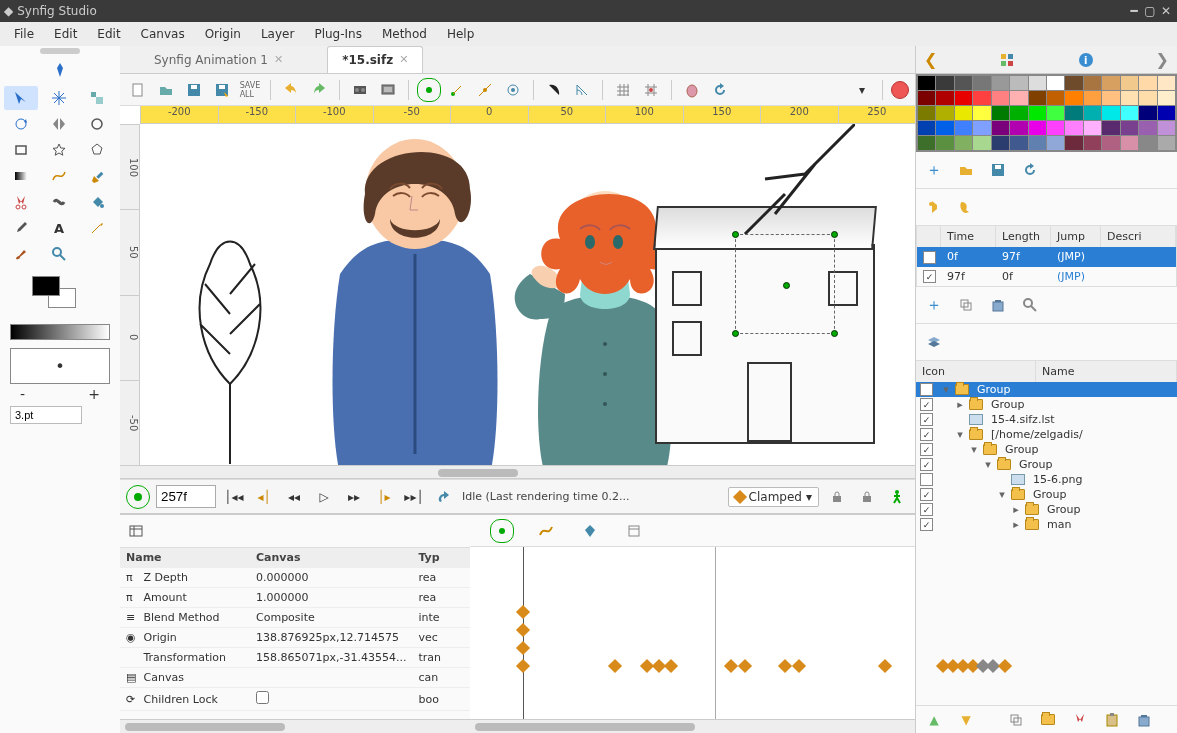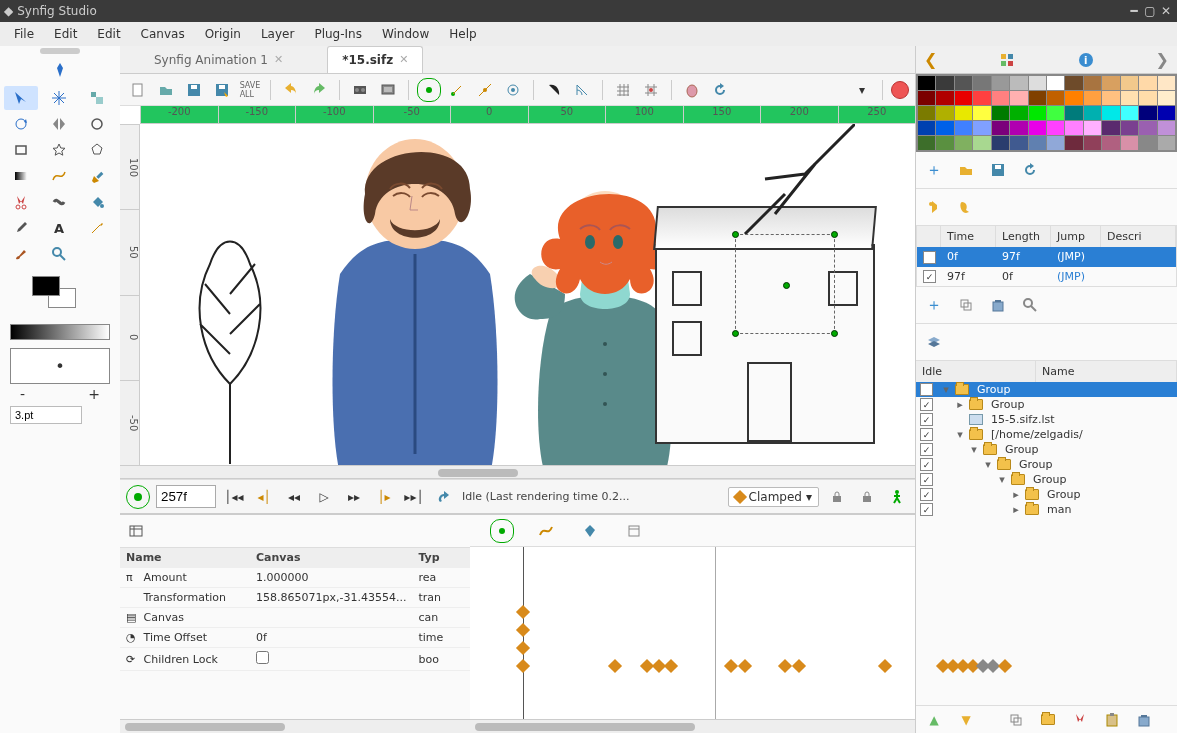--- a/index.html
+++ b/index.html
@@ -24,21 +24,21 @@
   .center-panel { flex:1; display:flex; flex-direction:column; background:#f4f4f4; }
   .tabs { display:flex; height:28px; align-items:flex-end; border-bottom:1px solid #ccc; background:#f0f0f0; }
   .tab { padding: 6px 14px; border-top-left-radius:3px; border-top-right-radius:3px; display:flex; align-items:flex-start; gap:4px; }
   .tab.inactive { color:#666; }
   .tab.active { background:#fff; border:1px solid #ccc; border-bottom:none; font-weight:bold; }
   .close-x { color:#aaa; font-size:11px; margin-left:2px; }
   .toolbar { display:flex; align-items:center; height:32px; padding:0 6px; gap:4px; background:#f6f6f6; border-bottom:1px solid #ddd; }
   .tbtn { width:24px; height:24px; display:flex; align-items:center; justify-content:center; border-radius:2px; }
   .sep { width:1px; height:20px; background:#ccc; margin:0 4px; }
   .canvas-wrap { flex:1; position:relative; background:#fff; overflow:hidden; }
-  .ruler-h { position:absolute; top:0; left:20px; right:0; height:18px; background:#22c55e; border-bottom:1px solid #ccc; display:flex;justify-content:center; }
+  .ruler-h { position:absolute; top:0; left:20px; right:0; height:18px; background:#fde047; border-bottom:1px solid #ccc; display:flex;justify-content:center; }
   .ruler-h .tick { flex:1; text-align:center; font-size:10px; color:#555; border-left:1px solid #ccc; }
   .ruler-v { position:absolute; top:18px; left:0; width:20px; bottom:0; background:#f0f0f0; border-right:1px solid #ccc; display:flex; flex-direction:column; }
   .ruler-v .tick { flex:1; writing-mode:vertical-rl; text-align:center; font-size:10px; color:#555; border-top:1px solid #ccc; }
   .canvas { position:absolute; top:18px; left:20px; right:0; bottom:0; background:#fff; }
   .canvas-scene { position:absolute; inset:0; }
   
   .tree { position:absolute; left:30px; top:80px; width:120px; height:260px; }
   .man { position:absolute; left:170px; top:10px; width:210px; height:340px; }
   .woman { position:absolute; left:370px; top:40px; width:190px; height:310px; }
   .house { position:absolute; right:40px; top:120px; width:220px; height:200px; border:2px solid #333; background:#fafafa; }
@@ -109,21 +109,21 @@
 </div>
 
 <div class="menubar">
   <div class="menu">File</div>
   <div class="menu">Edit</div>
   <div class="menu">Edit</div>
   <div class="menu">Canvas</div>
   <div class="menu">Origin</div>
   <div class="menu">Layer</div>
   <div class="menu">Plug-Ins</div>
-  <div class="menu">Window</div>
+  <div class="menu">Method</div>
   <div class="menu">Help</div>
 </div>
 
 <div class="main">
 
   <div class="left-panel">
     <div style="height:12px; display:flex; justify-content:center;">
         <div class="hgrip"></div>
       </div>
     <div style="display:flex; justify-content:center; padding:4px;">
@@ -531,38 +531,48 @@
           <table>
             <tbody>
                 <tr>
               <th style="width:130px">Name</th>
               <th style="width:160px">Canvas</th>
               <th>Typ</th>
             </tr>
             </tbody>
               <tbody id="params-body">
                 <tr>
+                  <td><span style="display:inline-block;width:14px;">π</span> Z Depth</td>
+                  <td>0.000000</td>
+                  <td>rea</td>
+                </tr>
+                <tr>
                   <td><span style="display:inline-block;width:14px;">π</span> Amount</td>
                   <td>1.000000</td>
                   <td>rea</td>
+                </tr>
+                <tr>
+                  <td><span style="display:inline-block;width:14px;">≡</span> Blend Method</td>
+                  <td>Composite</td>
+                  <td>inte</td>
+                </tr>
+                <tr>
+                  <td><span style="display:inline-block;width:14px;">◉</span> Origin</td>
+                  <td>138.876925px,12.714575</td>
+                  <td>vec</td>
                 </tr>
                 <tr>
                   <td><span style="display:inline-block;width:14px;"></span> Transformation</td>
                   <td>158.865071px,-31.43554...</td>
                   <td>tran</td>
                 </tr>
                 <tr>
                   <td><span style="display:inline-block;width:14px;">▤</span> Canvas</td>
                   <td><group></group></td>
                   <td>can</td>
-                </tr>
-                <tr>
-                  <td><span style="display:inline-block;width:14px;">◔</span> Time Offset</td>
-                  <td>0f</td>
-                  <td>time</td>
                 </tr>
                 <tr>
                   <td><span style="display:inline-block;width:14px;">⟳</span> Children Lock</td>
                   <td><input type="checkbox" style="margin: 0px;"></td>
                   <td>boo</td>
                 </tr>
               </tbody>
           </table>
         </div>
         <div class="scroll-h">
@@ -801,21 +811,21 @@
     <div class="rp-btnrow" style="border-bottom:none;">
       <span class="tbtn">
           <svg class="svgicon" viewBox="0 0 16 16">
             <path fill="#8ac" d="M2 6l6-3 6 3-6 3z"></path>
             <path fill="#579" d="M2 10l6-3 6 3-6 3z"></path>
           </svg>
         </span>
     </div>
     <div class="layers">
       <div class="lh">
-        <div style="width:120px">Idle</div>
+        <div style="width:120px">Icon</div>
         <div style="flex:1">Name</div>
       </div>
       <div id="layer-rows">
           <div class="lrow sel">
             <span class="chk checked"></span>
             <span class="indent" style="width:0px"></span>
             <span class="arrow">▾</span>
             <span class="folder"></span>
             <span style="margin-left:4px;overflow:hidden;text-overflow:ellipsis;">Group</span>
           </div>
@@ -824,21 +834,21 @@
             <span class="indent" style="width:14px"></span>
             <span class="arrow">▸</span>
             <span class="folder"></span>
             <span style="margin-left:4px;overflow:hidden;text-overflow:ellipsis;">Group</span>
           </div>
           <div class="lrow">
             <span class="chk checked"></span>
             <span class="indent" style="width:14px"></span>
             <span class="arrow"></span>
             <span class="pic"></span>
-            <span style="margin-left:4px;overflow:hidden;text-overflow:ellipsis;">15-5.sifz.lst</span>
+            <span style="margin-left:4px;overflow:hidden;text-overflow:ellipsis;">15-4.sifz.lst</span>
           </div>
           <div class="lrow">
             <span class="chk checked"></span>
             <span class="indent" style="width:14px"></span>
             <span class="arrow">▾</span>
             <span class="folder"></span>
             <span style="margin-left:4px;overflow:hidden;text-overflow:ellipsis;">[/home/zelgadis/</span>
           </div>
           <div class="lrow">
             <span class="chk checked"></span>
@@ -848,20 +858,27 @@
             <span style="margin-left:4px;overflow:hidden;text-overflow:ellipsis;">Group</span>
           </div>
           <div class="lrow">
             <span class="chk checked"></span>
             <span class="indent" style="width:42px"></span>
             <span class="arrow">▾</span>
             <span class="folder"></span>
             <span style="margin-left:4px;overflow:hidden;text-overflow:ellipsis;">Group</span>
           </div>
           <div class="lrow">
+            <span class="chk "></span>
+            <span class="indent" style="width:56px"></span>
+            <span class="arrow"></span>
+            <span class="pic"></span>
+            <span style="margin-left:4px;overflow:hidden;text-overflow:ellipsis;">15-6.png</span>
+          </div>
+          <div class="lrow">
             <span class="chk checked"></span>
             <span class="indent" style="width:56px"></span>
             <span class="arrow">▾</span>
             <span class="folder"></span>
             <span style="margin-left:4px;overflow:hidden;text-overflow:ellipsis;">Group</span>
           </div>
           <div class="lrow">
             <span class="chk checked"></span>
             <span class="indent" style="width:70px"></span>
             <span class="arrow">▸</span>

